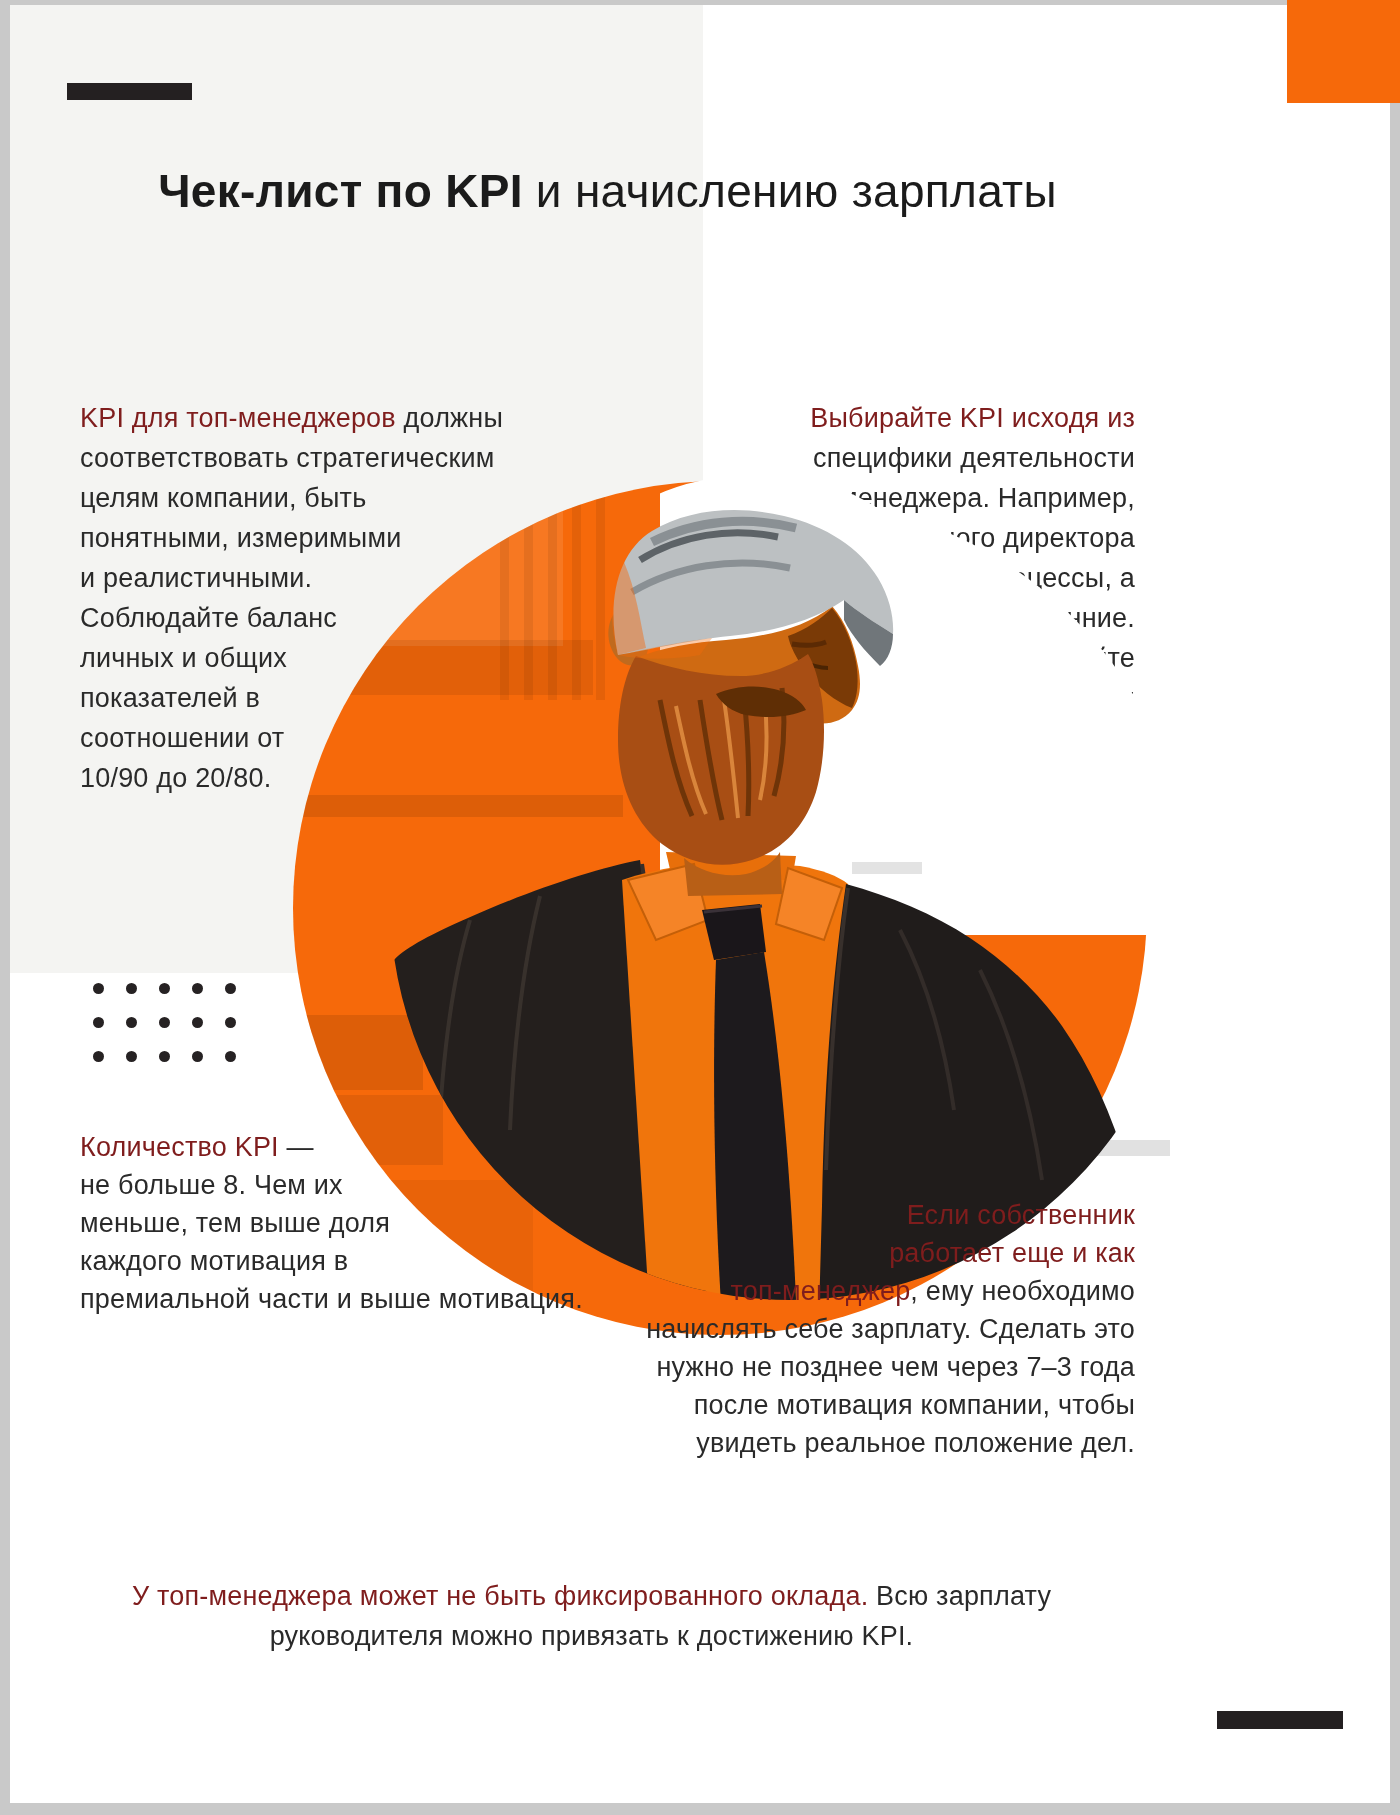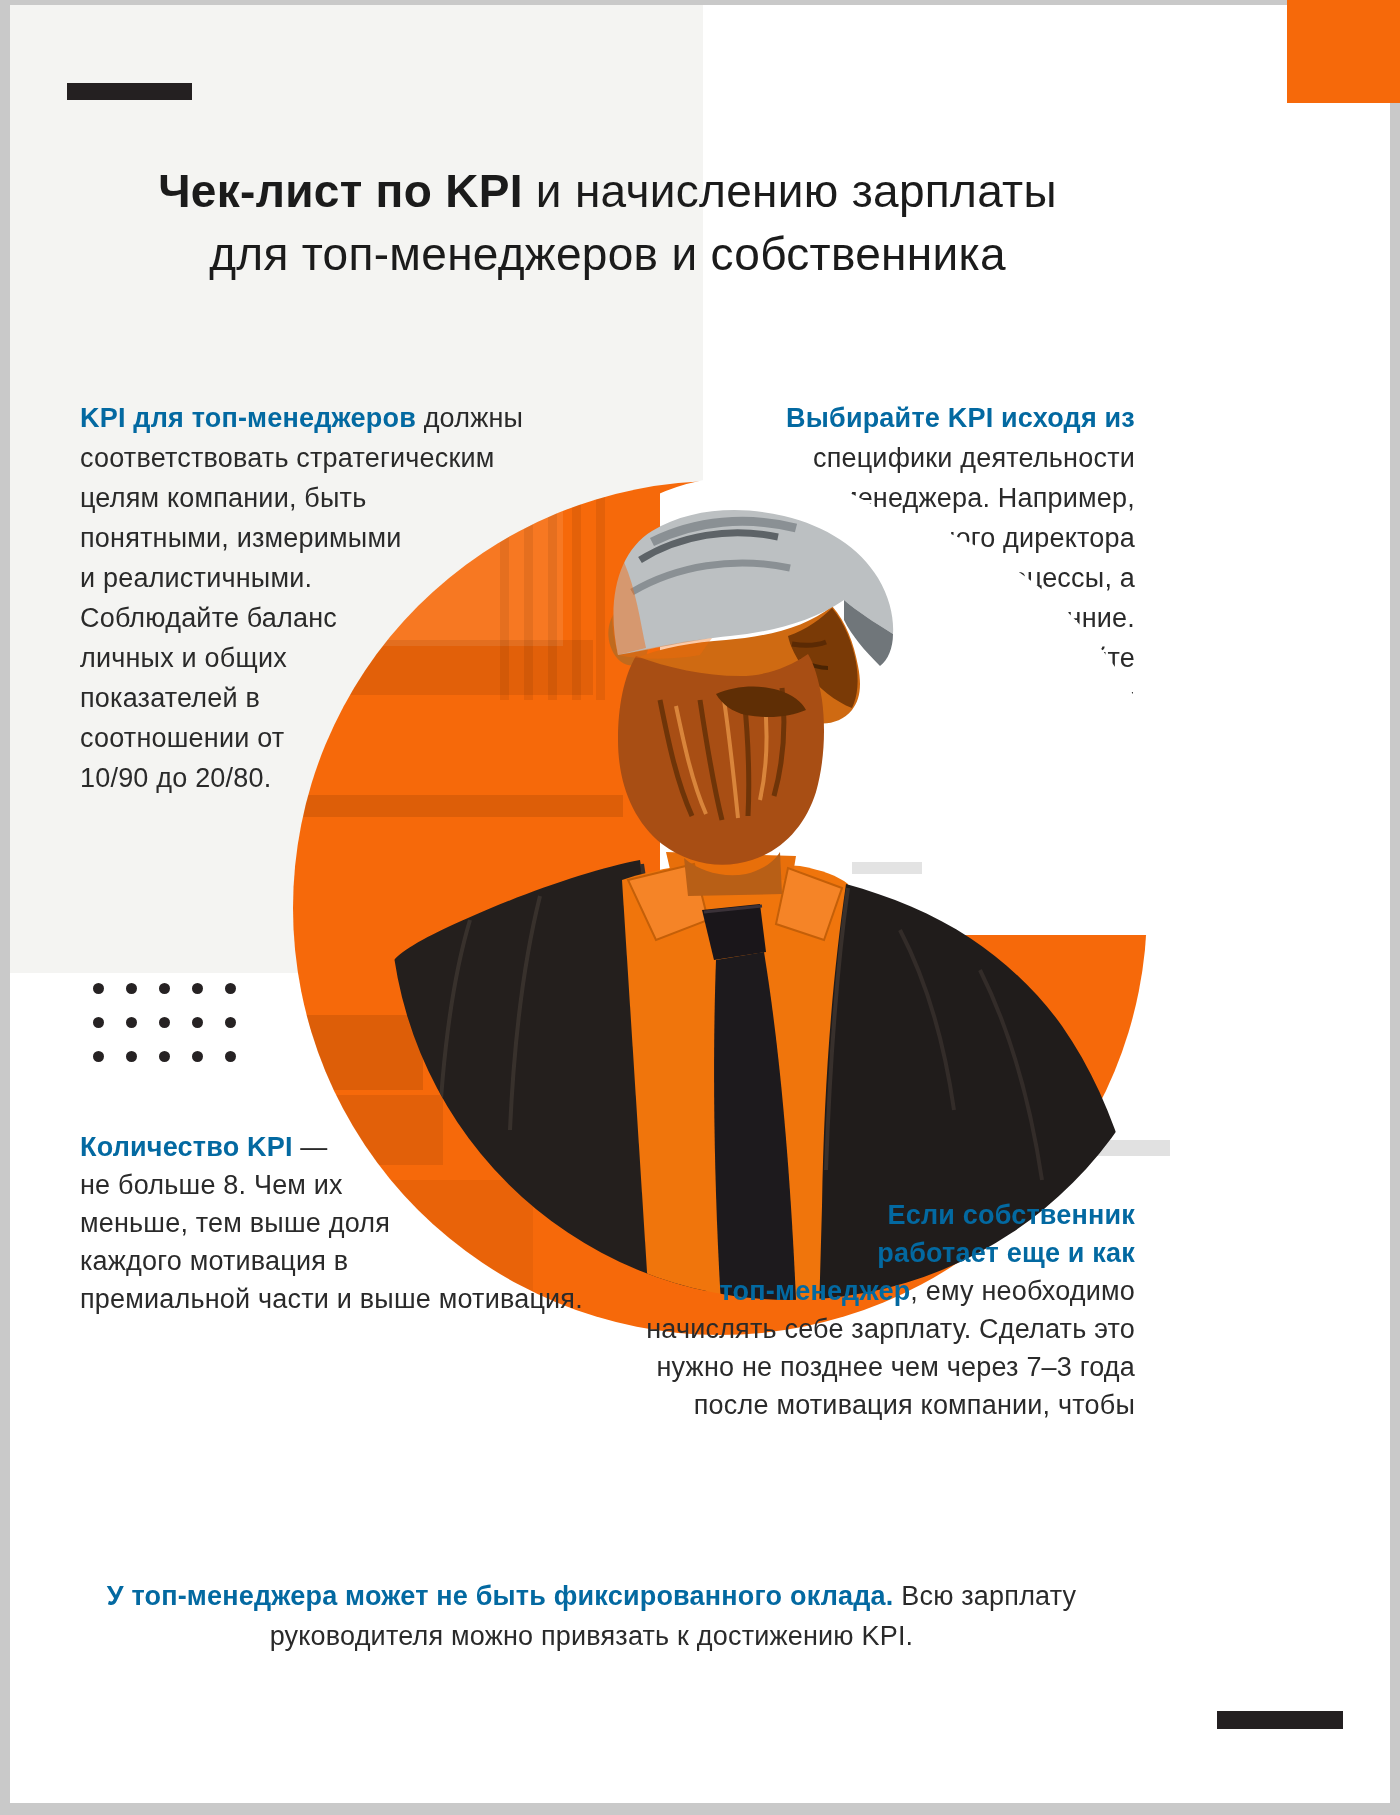--- a/index.html
+++ b/index.html
@@ -15,41 +15,41 @@
   .page-bg{position:absolute;left:10px;top:5px;width:1380px;height:1798px;background:#ffffff;}
   .gray-col{position:absolute;left:10px;top:5px;width:693px;height:968px;background:var(--pagegray);}
   .accent-bar{position:absolute;background:var(--ink);}
   .bar-tl{left:67px;top:83px;width:125px;height:17px;}
   .bar-br{left:1217px;top:1711px;width:126px;height:18px;}
   .orange-square{position:absolute;right:0;top:0;width:113px;height:103px;background:var(--orange);}
   .title{position:absolute;left:80px;top:160px;width:1055px;text-align:center;
          font-size:46px;line-height:63px;font-weight:500;color:#1b1b1b;letter-spacing:.3px;}
   .title .b{font-weight:800;}
   .para{position:absolute;font-size:27px;color:var(--text);letter-spacing:.2px;}
-  .para .b{font-weight:700;color:#0369a1;}
+  .para .b{font-weight:400;color:#7f1d1d;}
   .p-top-left{left:80px;top:398px;line-height:40px;text-align:left;}
   .p-top-right{right:265px;top:398px;line-height:40px;text-align:right;}
   .p-bottom-left{left:80px;top:1128px;line-height:38px;text-align:left;}
   .p-bottom-right{right:265px;top:1196px;line-height:38px;text-align:right;}
   .p-bottom-center{left:64px;top:1576px;width:1055px;line-height:40px;text-align:center;}
   .dots{position:absolute;left:93px;top:971px;}
   .dots .dot-row{display:flex;height:34px;align-items:center;}
   .dots .dot{width:11px;height:11px;border-radius:50%;background:#262223;margin-right:22px;}
   .illustration{position:absolute;left:230px;top:420px;width:980px;height:1000px;}
 </style>
 </head>
 <body>
 
 <div class="frame">
   <div class="page-bg"></div>
   <div class="gray-col"></div>
 
   <div class="accent-bar bar-tl"></div>
 
-  <h1 class="title"><span class="b">Чек-лист по KPI</span><span> и начислению зарплаты</span><br><span>для топ-менеджеров и собственника</span></h1>
+  <h1 class="title"><span class="b">Чек-лист по KPI</span><span> и начислению зарплаты</span><br></h1>
 
   <p class="para p-top-right"><span class="b">Выбирайте KPI исходя из</span><br><span>специфики деятельности</span><br><span>топ-менеджера. Например,</span><br><span>показатели генерального директора</span><br><span>описывают внешние процессы, а</span><br><span>операционного — внутренние.</span><br><span>Учитывайте</span><br><span>величину доходов и</span><br><span>расходов в</span><br><span>деятельности</span><br><span>каждого отдела.</span></p>
 
   <svg class="illustration" viewBox="230 420 980 1000" xmlns="http://www.w3.org/2000/svg" aria-hidden="true">
     <defs>
       <clipPath id="clipC1">
           <circle cx="720" cy="908" r="427"></circle>
         </clipPath>
       <clipPath id="clipPhoto">
           <circle cx="790" cy="900" r="400"></circle>
@@ -140,21 +140,21 @@
         <path d="M 632 592 C 676 566 734 556 790 568" fill="none" stroke="#8a9094" stroke-width="7"></path>
         <path d="M 844 600 C 858 612 874 622 893 634 C 893 648 888 660 880 666 C 864 650 852 636 844 620 Z" fill="#70767a"></path>
         <path d="M 618 655 C 608 620 610 585 624 562 C 636 590 640 620 646 648 Z" fill="var(--orange)" opacity="0.45"></path>
         <path d="M 618 655 C 648 648 680 642 712 638 L 700 655 C 672 660 640 660 618 655 Z" fill="var(--orange)" opacity="0.35"></path>
       </g>
     </g>
   </svg>
 
   <p class="para p-top-left"><span class="b">KPI для топ-менеджеров</span><span> должны</span><br><span>соответствовать стратегическим</span><br><span>целям компании, быть</span><br><span>понятными, измеримыми</span><br><span>и реалистичными.</span><br><span>Соблюдайте баланс</span><br><span>личных и общих</span><br><span>показателей в</span><br><span>соотношении от</span><br><span>10/90 до 20/80.</span></p>
   <p class="para p-bottom-left"><span class="b">Количество KPI</span><span> —</span><br><span>не больше 8. Чем их</span><br><span>меньше, тем выше доля</span><br><span>каждого мотивация в</span><br><span>премиальной части и выше мотивация.</span></p>
-  <p class="para p-bottom-right"><span class="b">Если собственник</span><br><span class="b">работает еще и как</span><br><span class="b">топ-менеджер</span><span>, ему необходимо</span><br><span>начислять себе зарплату. Сделать это</span><br><span>нужно не позднее чем через 7–3 года</span><br><span>после мотивация компании, чтобы</span><br></p>
+  <p class="para p-bottom-right"><span class="b">Если собственник</span><br><span class="b">работает еще и как</span><br><span class="b">топ-менеджер</span><span>, ему необходимо</span><br><span>начислять себе зарплату. Сделать это</span><br><span>нужно не позднее чем через 7–3 года</span><br><span>после мотивация компании, чтобы</span><br><span>увидеть реальное положение дел.</span></p>
   <p class="para p-bottom-center"><span class="b">У топ-менеджера может не быть фиксированного оклада.</span><span> Всю зарплату</span><br><span>руководителя можно привязать к достижению KPI.</span></p>
 
   <div class="dots">
       <div class="dot-row">
         <span class="dot"></span>
         <span class="dot"></span>
         <span class="dot"></span>
         <span class="dot"></span>
         <span class="dot"></span>
       </div>

